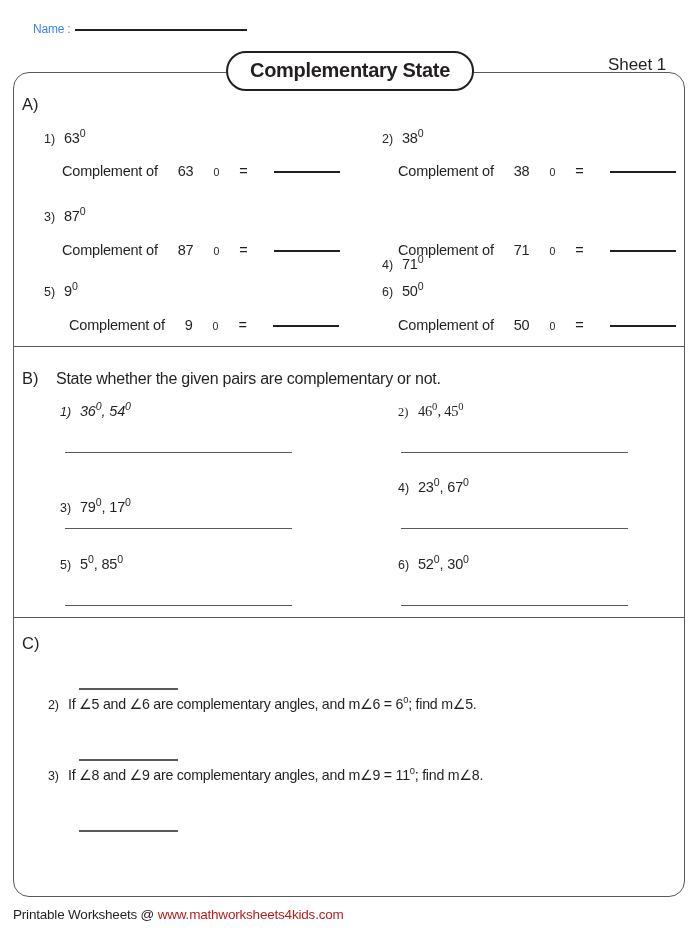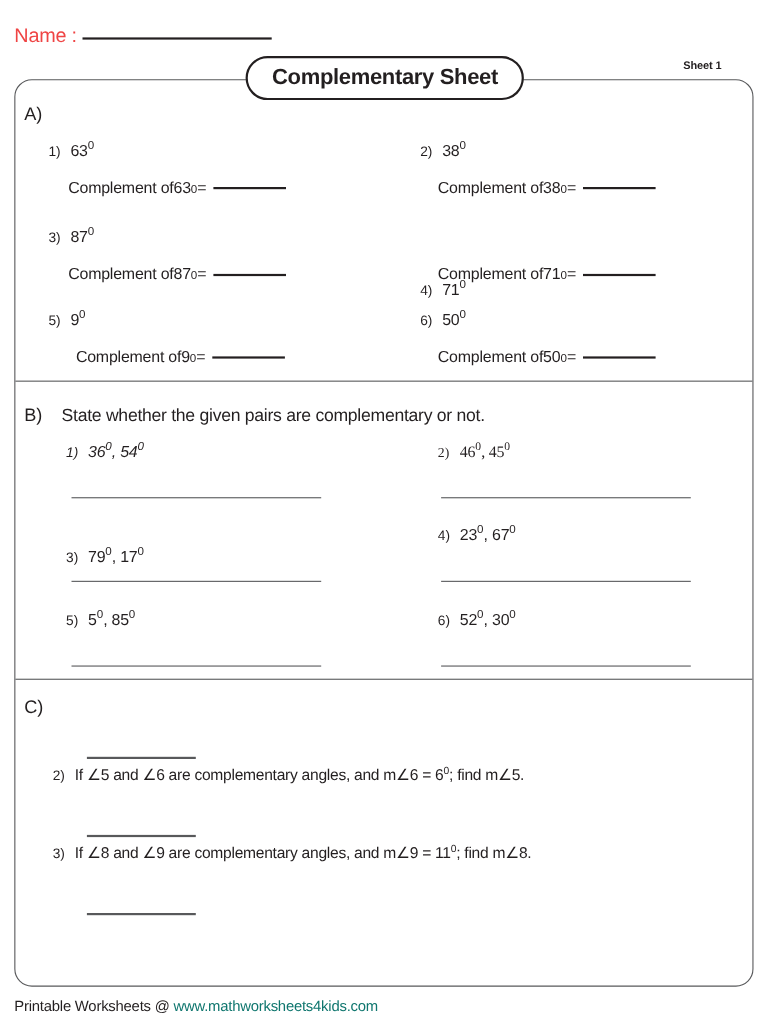--- a/index.html
+++ b/index.html
@@ -18,43 +18,43 @@
 
   
   .name-row {
     position: absolute;
     left: 13px;
     top: 22px;
     display: flex;
     align-items: baseline;
   }
   .name-label {
-    font-size: 18px;
+    font-size: 12px;
     letter-spacing: -0.2px;
-    color: #ef4444;
-    white-space: nowrap;
+    color: #3b82f6;
+    white-space: nowrap;
+    margin-left: 20px;
   }
   .name-rule {
     width: 172px;
     height: 0;
     border-bottom: 2.4px solid #231f20;
     margin-left: 5px;
     position: relative;
     top: -2px;
   }
 
   
   .sheet-label {
     position: absolute;
-    right: 44px;
+    right: 34px;
     top: 55px;
-    font-size: 10px;
+    font-size: 17px;
     letter-spacing: -0.1px;
     color: #231f20;
-    font-weight: bold;
   }
 
   
   .sheet {
     position: absolute;
     left: 13px;
     top: 72px;
     width: 672px;
     height: 825px;
     box-sizing: border-box;
@@ -134,20 +134,21 @@
     vertical-align: super;
     line-height: 0;
   }
 
   
   .comp-line {
     position: absolute;
     display: flex;
     align-items: baseline;
     white-space: nowrap;
+    gap: 20px;
   }
   .comp-text {
     font-size: 14.5px;
     letter-spacing: -0.2px;
     color: #231f20;
   }
   .blank-short {
     display: inline-block;
     width: 66px;
     height: 0;
@@ -189,34 +190,34 @@
   
   .footer {
     position: absolute;
     left: 13px;
     top: 907px;
     font-size: 13.5px;
     letter-spacing: -0.2px;
     color: #231f20;
     white-space: nowrap;
   }
-  .footer .url { color: #0f766e; }
+  .footer .url { color: #b91c1c; }
 </style>
 </head>
 <body>
 
 <div class="name-row">
   <span class="name-label">Name :</span>
   <span class="name-rule"></span>
 </div>
 
 <div class="sheet-label">Sheet 1</div>
 
 <div class="title-pill">
-  <span class="title-text">Complementary Sheet</span>
+  <span class="title-text">Complementary State</span>
 </div>
 
 <div class="sheet">
 
   <div class="section sec-a">
     <div class="sec-head">
       <span class="sec-letter">A)</span>
     </div>
 
     <div class="prob" style="left:30px; top:56px;">

